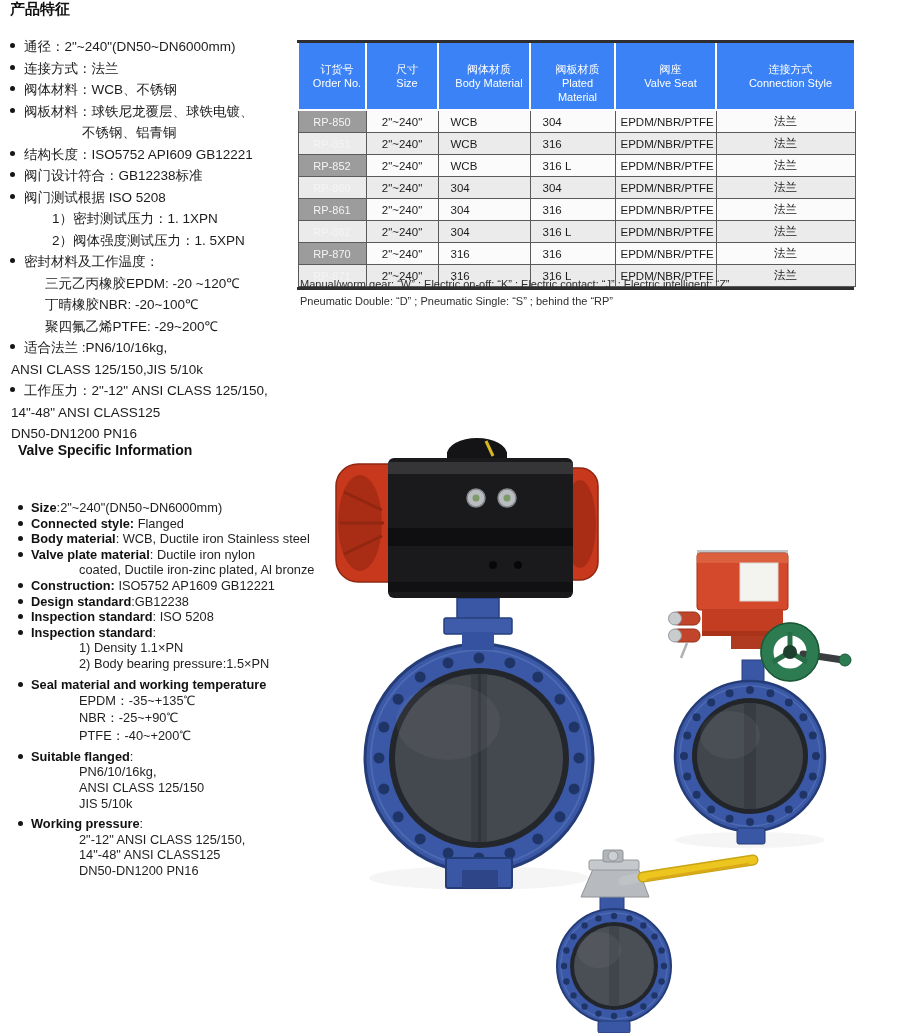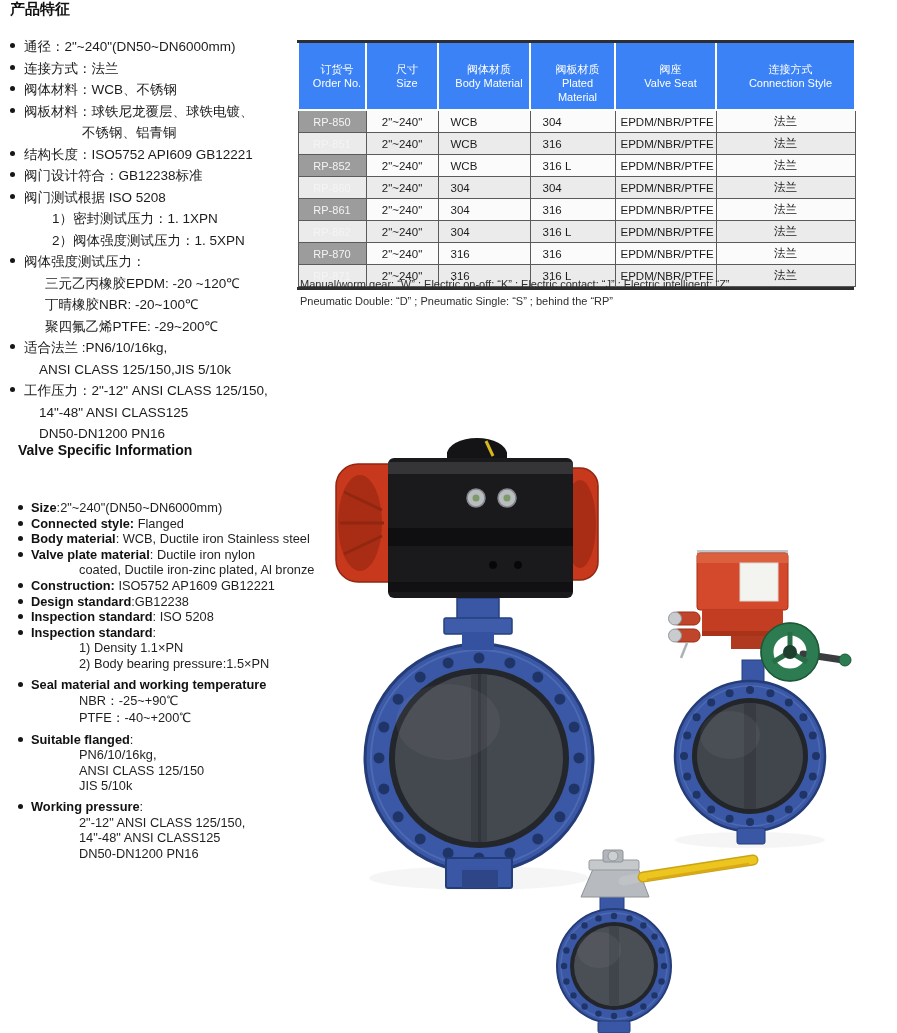--- a/index.html
+++ b/index.html
@@ -4,21 +4,21 @@
 <style>
   html,body{margin:0;padding:0;background:#fff;}
   .page{position:relative;width:897px;height:1033px;background:#ffffff;overflow:hidden;
         font-family:"Liberation Sans", sans-serif;color:#1b1b1b;}
 
   
   .cn-title{position:absolute;left:10px;top:0;font-size:15px;font-weight:bold;color:#111;}
   .cn-list{position:absolute;left:0;top:36px;width:300px;}
   .cn-line{font-size:13.5px;line-height:21.5px;white-space:nowrap;color:#1c1c1c;}
   .cn-line.bullet{padding-left:10px;}
-  .cn-line.ind-s{padding-left:39px;}
+  .cn-line.ind-s{padding-left:11px;}
   .cn-line.ind-a{padding-left:52px;}
   .cn-line.ind-b{padding-left:45px;}
   .cn-line.ind-c{padding-left:82px;}
   .dot{display:inline-block;width:5px;height:5px;border-radius:50%;background:#161616;
        margin-right:9px;vertical-align:3px;}
 
   
   .spec-table{position:absolute;left:297px;top:40px;width:557px;
               border-top:3px solid #2e2e2e;border-bottom:3px solid #2e2e2e;}
   table{border-collapse:collapse;width:557px;table-layout:fixed;}
@@ -59,21 +59,21 @@
     <div class="cn-line bullet"><span class="dot"></span><span>通径：2"~240"(DN50~DN6000mm)</span></div>
     <div class="cn-line bullet"><span class="dot"></span><span>连接方式：法兰</span></div>
     <div class="cn-line bullet"><span class="dot"></span><span>阀体材料：WCB、不锈钢</span></div>
     <div class="cn-line bullet"><span class="dot"></span><span>阀板材料：球铁尼龙覆层、球铁电镀、</span></div>
     <div class="cn-line ind-c"><span>不锈钢、铝青铜</span></div>
     <div class="cn-line bullet"><span class="dot"></span><span>结构长度：ISO5752  API609 GB12221</span></div>
     <div class="cn-line bullet"><span class="dot"></span><span>阀门设计符合：GB12238标准</span></div>
     <div class="cn-line bullet"><span class="dot"></span><span>阀门测试根据 ISO 5208</span></div>
     <div class="cn-line ind-a"><span>1）密封测试压力：1. 1XPN</span></div>
     <div class="cn-line ind-a"><span>2）阀体强度测试压力：1. 5XPN</span></div>
-    <div class="cn-line bullet"><span class="dot"></span><span>阀体强度测试压力：</span></div>
+    <div class="cn-line bullet"><span class="dot"></span><span>密封材料及工作温度：</span></div>
     <div class="cn-line ind-b"><span>三元乙丙橡胶EPDM: -20 ~120℃</span></div>
     <div class="cn-line ind-b"><span>丁晴橡胶NBR: -20~100℃</span></div>
     <div class="cn-line ind-b"><span>聚四氟乙烯PTFE: -29~200℃</span></div>
     <div class="cn-line bullet"><span class="dot"></span><span>适合法兰 :PN6/10/16kg,</span></div>
     <div class="cn-line ind-s"><span>ANSI CLASS 125/150,JIS 5/10k</span></div>
     <div class="cn-line bullet"><span class="dot"></span><span>工作压力：2"-12"  ANSI CLASS 125/150,</span></div>
     <div class="cn-line ind-s"><span>14"-48" ANSI CLASS125</span></div>
     <div class="cn-line ind-s"><span>DN50-DN1200 PN16</span></div>
   </div>
 
@@ -196,20 +196,21 @@
     <div class="en-line bullet"><span class="dot"></span><b>Body material</b><span>: WCB, Ductile iron Stainless steel</span></div>
     <div class="en-line bullet"><span class="dot"></span><b>Valve plate material</b><span>: Ductile iron nylon</span></div>
     <div class="en-line ind"><span>coated, Ductile iron-zinc plated, Al bronze</span></div>
     <div class="en-line bullet"><span class="dot"></span><b>Construction:</b><span> ISO5752 AP1609 GB12221</span></div>
     <div class="en-line bullet"><span class="dot"></span><b>Design standard</b><span>:GB12238</span></div>
     <div class="en-line bullet"><span class="dot"></span><b>Inspection standard</b><span>: ISO 5208</span></div>
     <div class="en-line bullet"><span class="dot"></span><b>Inspection standard</b><span>:</span></div>
     <div class="en-line ind"><span>1) Density 1.1×PN</span></div>
     <div class="en-line ind"><span>2) Body bearing pressure:1.5×PN</span></div>
     <div class="en-line bullet gap"><span class="dot"></span><b>Seal material and working temperature</b><span></span></div>
+    <div class="en-line ind" style="line-height:17.2px"><span>EPDM：-35~+135℃</span></div>
     <div class="en-line ind" style="line-height:17.2px"><span>NBR：-25~+90℃</span></div>
     <div class="en-line ind" style="line-height:17.2px"><span>PTFE：-40~+200℃</span></div>
     <div class="en-line bullet gap"><span class="dot"></span><b>Suitable flanged</b><span>:</span></div>
     <div class="en-line ind"><span>PN6/10/16kg,</span></div>
     <div class="en-line ind"><span>ANSI CLASS 125/150</span></div>
     <div class="en-line ind"><span>JIS 5/10k</span></div>
     <div class="en-line bullet gap"><span class="dot"></span><b>Working pressure</b><span>:</span></div>
     <div class="en-line ind"><span>2"-12"  ANSI CLASS 125/150,</span></div>
     <div class="en-line ind"><span>14"-48" ANSI CLASS125</span></div>
     <div class="en-line ind"><span>DN50-DN1200 PN16</span></div>

